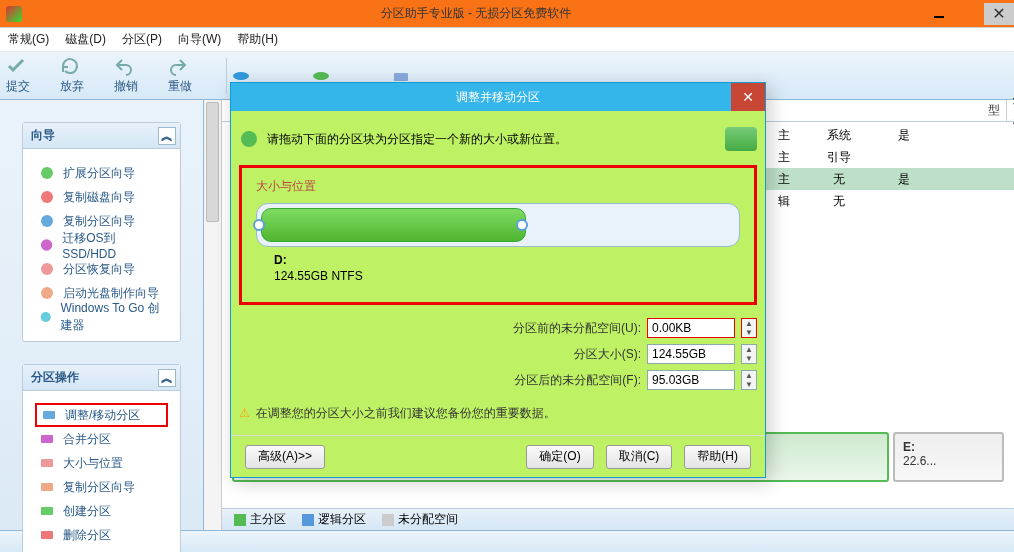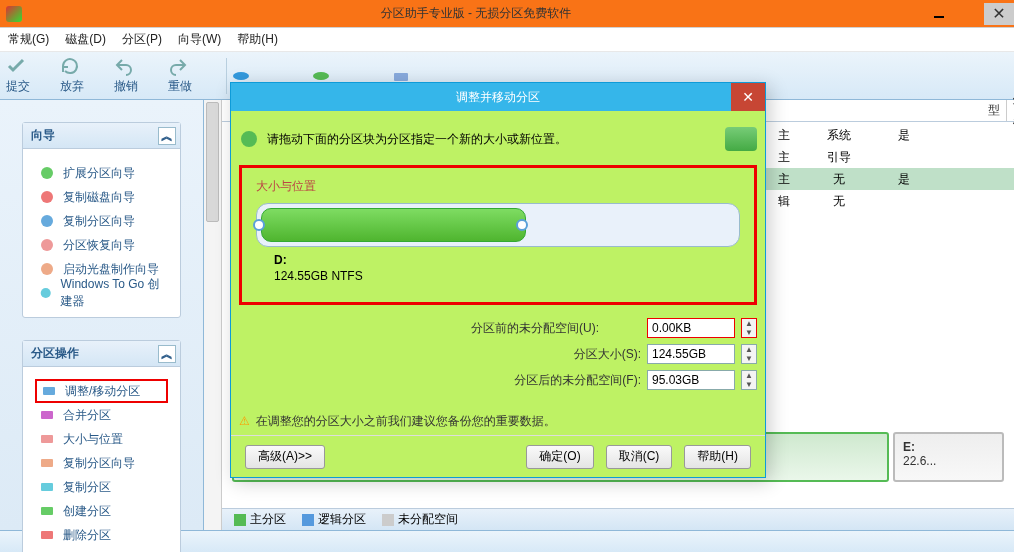--- a/index.html
+++ b/index.html
@@ -69,24 +69,24 @@
 .slot .handle.l { left: -4px; }
 .slot .handle.r { left: 55%; margin-left: -6px; }
 .partlabel { margin: 6px 0 0 18px; line-height: 1.3; }
 
 .fields { margin-top: 10px; }
 .field { display: flex; align-items: center; height: 26px; gap: 6px; justify-content: flex-end; }
 .field label { color: #333; }
 .field input { width: 88px; height: 20px; border: 1px solid #8aa; padding: 0 4px; }
 .field .spin { width: 16px; height: 20px; border: 1px solid #8aa; background: #f4f4f4; display: flex; flex-direction: column; }
 .field .spin div { flex: 1; display: flex; align-items: center; justify-content: center; font-size: 8px; color: #555; }
-.field.first input { border-color: #e00; margin-left: 42px; }
+.field.first input { border-color: #e00; }
 .field.first .spin { border-color: #e00; }
 
-.warn { margin-top: 20px; color: #333; }
+.warn { margin-top: 12px; color: #333; }
 .warn::before { content: "⚠"; color: #f90; margin-right: 6px; }
 
 .dlg-btns { height: 42px; border-top: 1px solid #ddd; display: flex; align-items: center; padding: 16px 14px; gap: 12px; }
 .dlg-btns .btn { height: 24px; padding: 0 12px; border: 1px solid #999; background: linear-gradient(#fafafa,#e4e4e4); border-radius: 3px; cursor: pointer; }
 .dlg-btns .spacer { flex: 1; }
 </style>
 </head>
 <body>
 
 <div class="titlebar">
@@ -176,20 +176,26 @@
             <span>复制磁盘向导</span>
           </div>
           <div class="panel-item">
             <svg class="pi-ico" viewBox="0 0 16 16">
               <circle cx="8" cy="8" r="6" fill="#6ad"></circle>
             </svg>
             <span>复制分区向导</span>
           </div>
           <div class="panel-item">
             <svg class="pi-ico" viewBox="0 0 16 16">
+              <circle cx="8" cy="8" r="6" fill="#c6c"></circle>
+            </svg>
+            <span>迁移OS到SSD/HDD</span>
+          </div>
+          <div class="panel-item">
+            <svg class="pi-ico" viewBox="0 0 16 16">
               <circle cx="8" cy="8" r="6" fill="#e99"></circle>
             </svg>
             <span>分区恢复向导</span>
           </div>
           <div class="panel-item">
             <svg class="pi-ico" viewBox="0 0 16 16">
               <circle cx="8" cy="8" r="6" fill="#ea8"></circle>
             </svg>
             <span>启动光盘制作向导</span>
           </div>
@@ -223,26 +229,20 @@
             <svg class="pi-ico" viewBox="0 0 16 16">
               <rect x="2" y="4" width="12" height="8" rx="1" fill="#e99"></rect>
             </svg>
             <span>大小与位置</span>
           </div>
           <div class="panel-item">
             <svg class="pi-ico" viewBox="0 0 16 16">
               <rect x="2" y="4" width="12" height="8" rx="1" fill="#ea8"></rect>
             </svg>
             <span>复制分区向导</span>
-          </div>
-          <div class="panel-item">
-            <svg class="pi-ico" viewBox="0 0 16 16">
-              <rect x="2" y="4" width="12" height="8" rx="1" fill="#6cd"></rect>
-            </svg>
-            <span>复制分区</span>
           </div>
           <div class="panel-item">
             <svg class="pi-ico" viewBox="0 0 16 16">
               <rect x="2" y="4" width="12" height="8" rx="1" fill="#6c6"></rect>
             </svg>
             <span>创建分区</span>
           </div>
           <div class="panel-item">
             <svg class="pi-ico" viewBox="0 0 16 16">
               <rect x="2" y="4" width="12" height="8" rx="1" fill="#e77"></rect>

